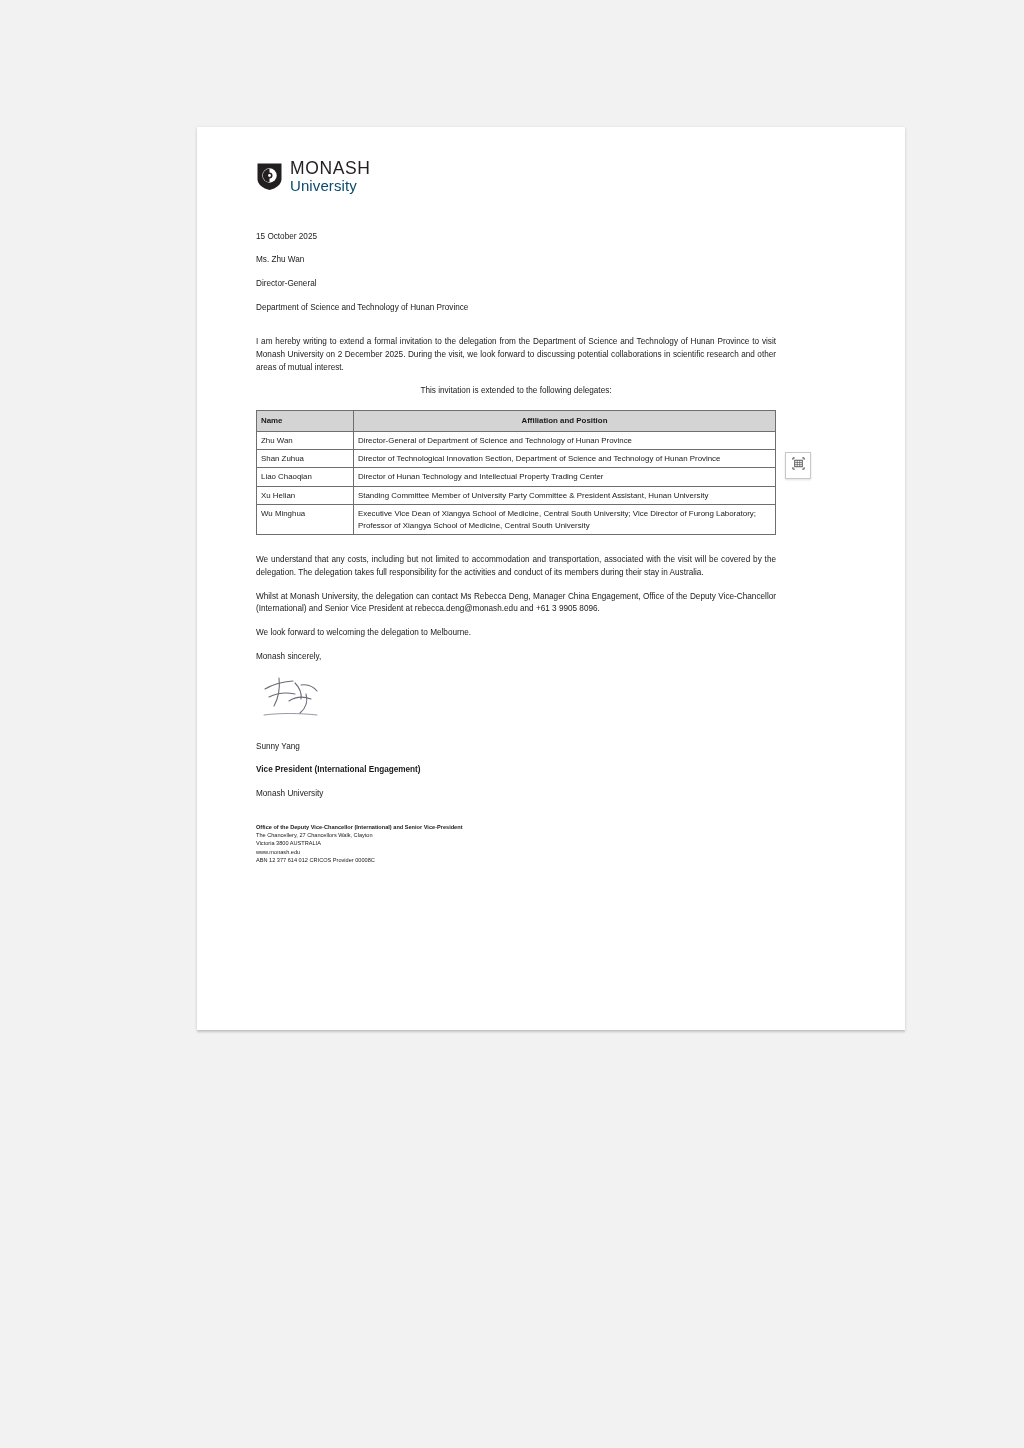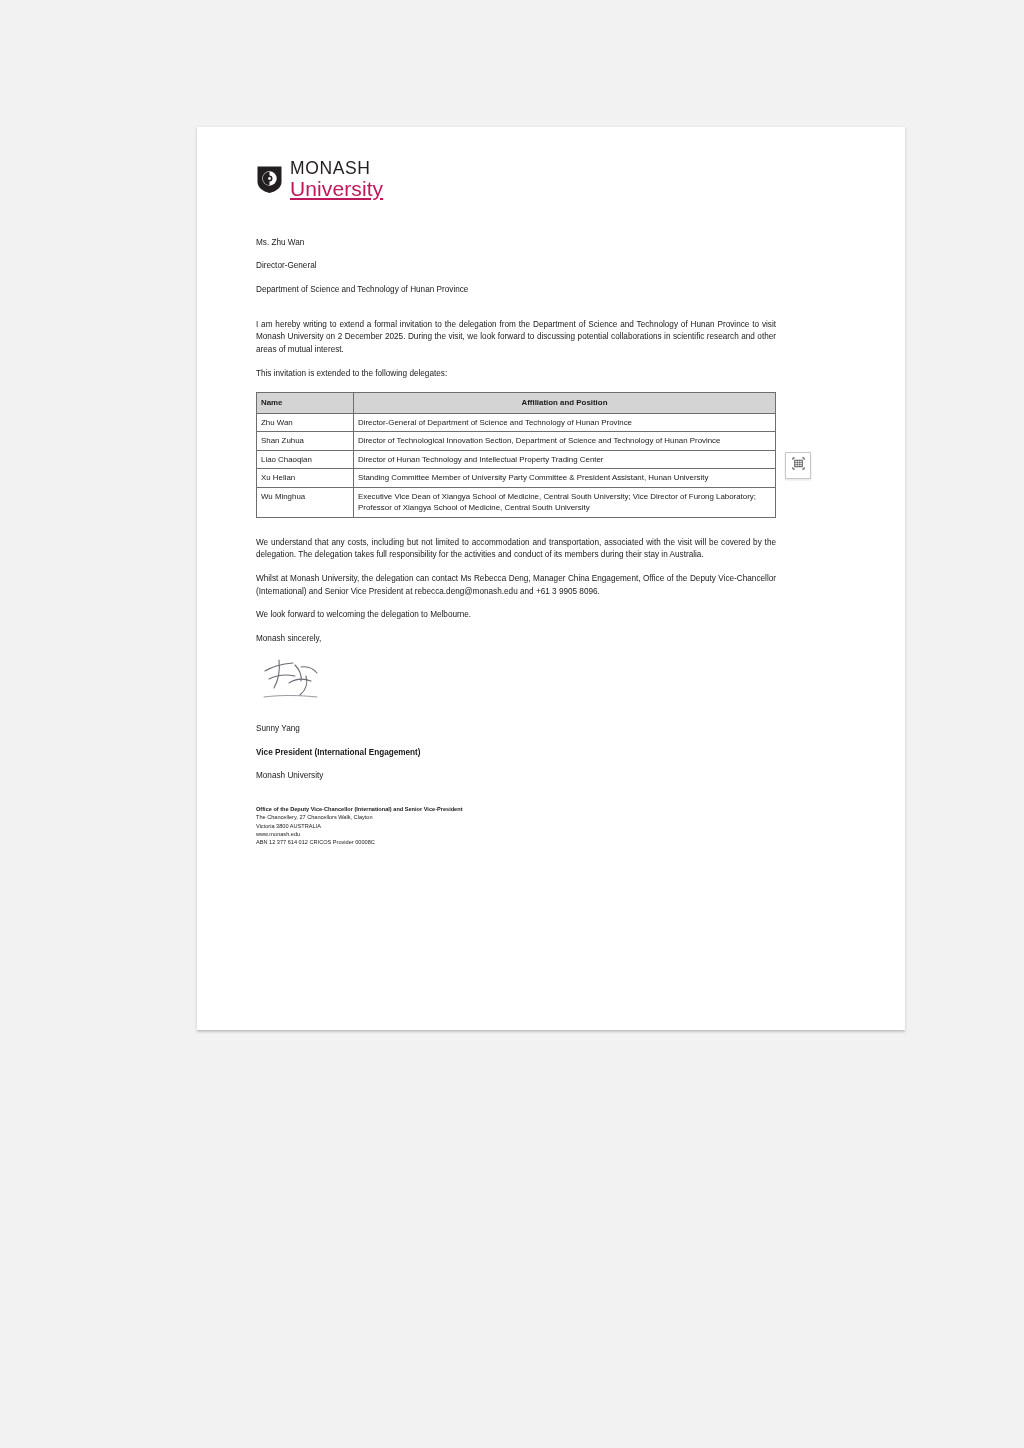--- a/index.html
+++ b/index.html
@@ -56,42 +56,41 @@
   .logo-text {
     line-height: 1.0;
   }
   .logo-text .l1 {
     font-size: 17.5px;
     letter-spacing: 0.6px;
     color: #231f20;
     font-weight: 400;
   }
   .logo-text .l2 {
-    font-size: 21px;
-    color: #be185d;
+    font-size: 15px;
+    color: #0c4a6e;
     font-weight: 300;
     letter-spacing: 0.1px;
-    text-decoration: underline;
   }
 
   
   .doc {
     color: #1a1a1a;
     font-size: 8.2px;
     line-height: 1.55;
   }
   .doc p {
     margin: 0 0 11px 0;
   }
   .date { margin-bottom: 25px; }
   .addr-line { margin: 0; }
   .addr-block { margin-bottom: 22px; }
   .salutation { margin-bottom: 17px; }
   .para { text-align: justify; margin-bottom: 14px; }
-  .para-intro { margin-bottom: 14px; }
+  .para-intro { margin-bottom: 14px; text-align: center; }
 
   
   .tbl-wrap { margin: 12px 0 19px 0; }
   table.delegates {
     border-collapse: collapse;
     width: 100%;
     font-size: 7.9px;
     color: #1a1a1a;
   }
   table.delegates th,
@@ -163,20 +162,21 @@
           </svg>
         </span>
         <span class="logo-text">
           <div class="l1">MONASH</div>
           <div class="l2">University</div>
         </span>
       </div>
 
       <div class="doc">
 
+        <p class="date">15 October 2025</p>
 
         <div class="addr-block">
           <p class="addr-line">Ms. Zhu Wan</p>
           <p class="addr-line">Director-General</p>
           <p class="addr-line">Department of Science and Technology of Hunan Province</p>
         </div>
 
 
         <p class="para">I am hereby writing to extend a formal invitation to the delegation from the Department of Science and Technology of Hunan Province to visit Monash University on 2 December 2025. During the visit, we look forward to discussing potential collaborations in scientific research and other areas of mutual interest.</p>
 

